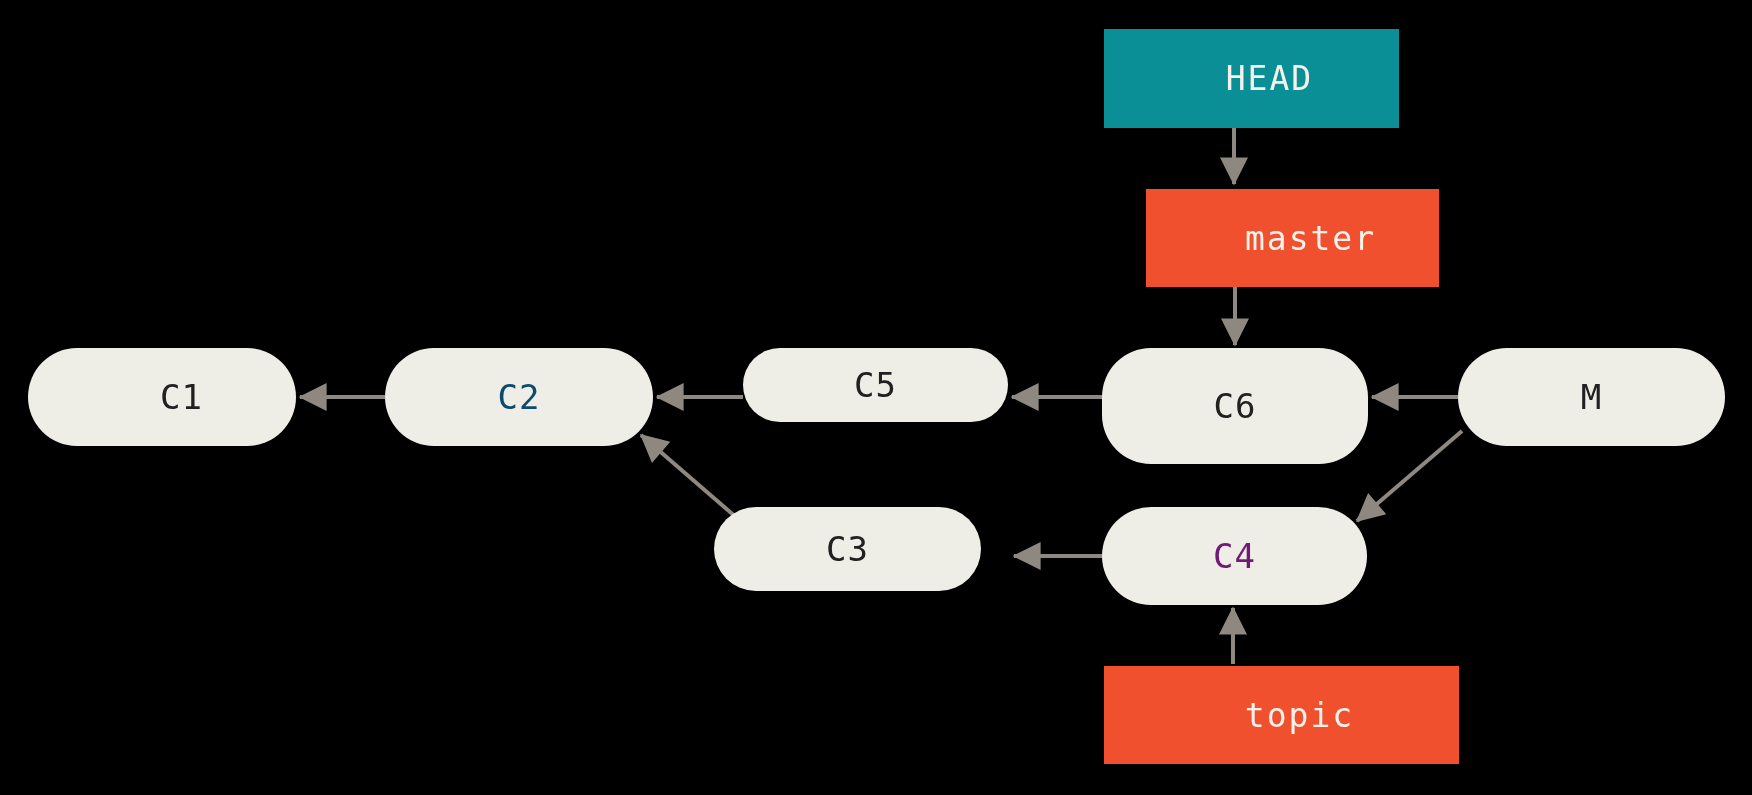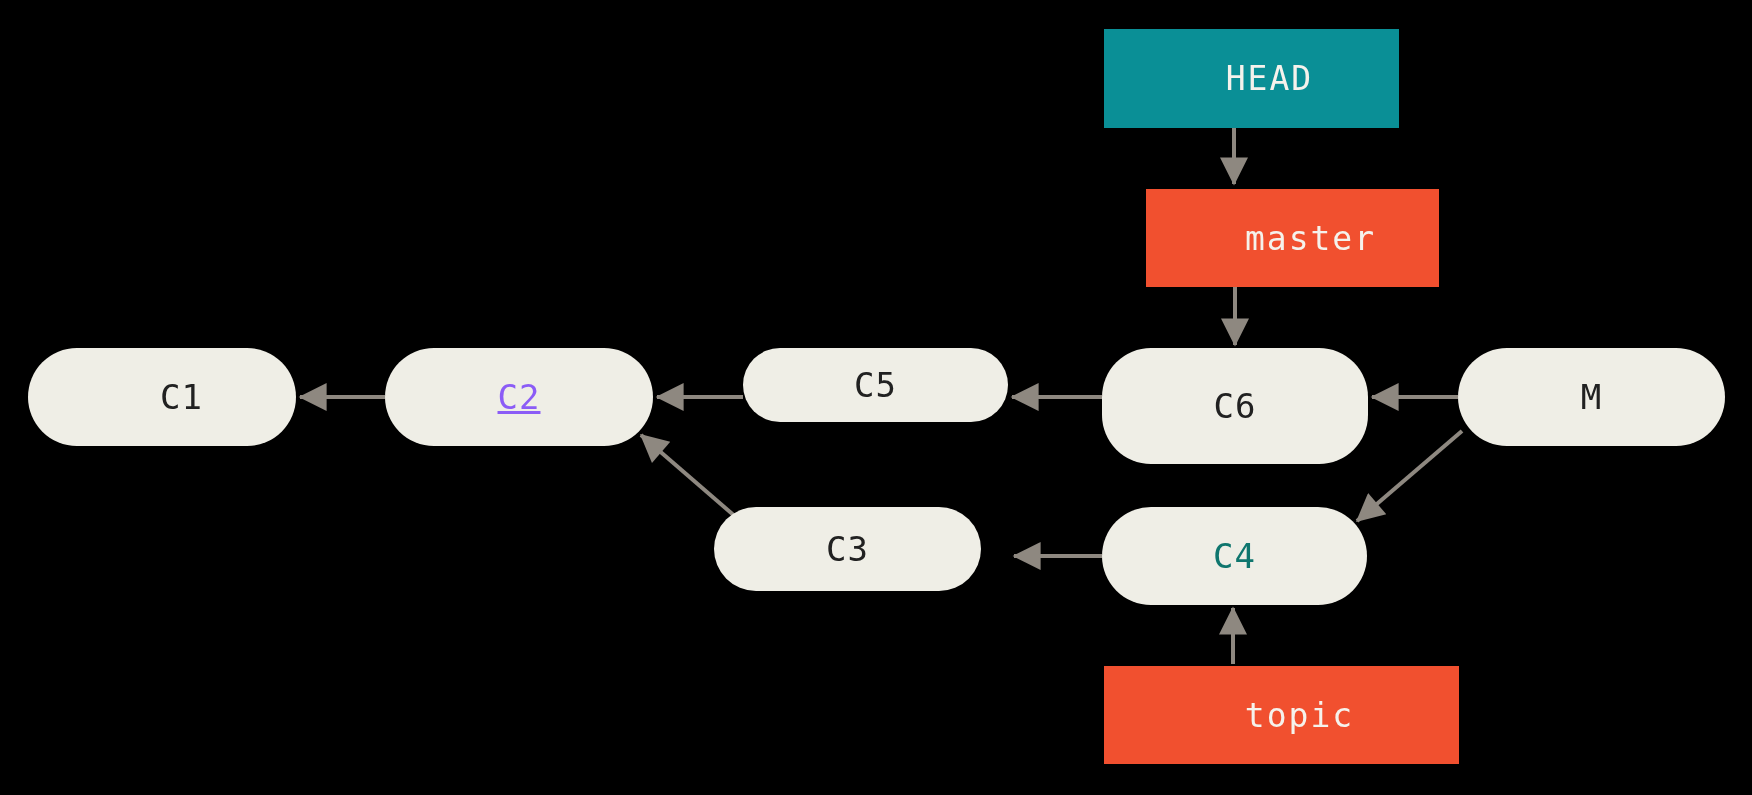--- a/index.html
+++ b/index.html
@@ -50,36 +50,36 @@
         <line x1="1234" y1="128" x2="1234" y2="184" stroke="#8e8880" stroke-width="4" marker-end="url(#ah)"></line>
         <line x1="1235" y1="287" x2="1235" y2="345" stroke="#8e8880" stroke-width="4" marker-end="url(#ah)"></line>
         <line x1="1233" y1="664" x2="1233" y2="608" stroke="#8e8880" stroke-width="4" marker-end="url(#ah)"></line>
       </g>
   </svg>
   <div id="node-layer">
       <div class="commit" style="left: 28px; top: 348px; width: 268px; height: 98px; background: rgb(239, 238, 230);">
         <span class="lbl" style="color: rgb(33, 33, 33); margin-left: 39px;">C1</span>
       </div>
       <div class="commit" style="left: 385px; top: 348px; width: 268px; height: 98px; background: rgb(239, 238, 230);">
-        <span class="lbl" style="color: #8b5cf6; text-decoration: underline;">C2</span>
+        <span class="lbl" style="color: #0c4a6e;">C2</span>
       </div>
       <div class="commit" style="left: 743px; top: 348px; width: 265px; height: 74px; background: rgb(239, 238, 230);">
         <span class="lbl" style="color: rgb(33, 33, 33);">C5</span>
       </div>
       <div class="commit" style="left: 1102px; top: 348px; width: 266px; height: 116px; background: rgb(239, 238, 230);">
         <span class="lbl" style="color: rgb(33, 33, 33);">C6</span>
       </div>
       <div class="commit" style="left: 1458px; top: 348px; width: 267px; height: 98px; background: rgb(239, 238, 230);">
         <span class="lbl" style="color: rgb(33, 33, 33);">M</span>
       </div>
       <div class="commit" style="left: 714px; top: 507px; width: 267px; height: 84px; background: rgb(239, 238, 230);">
         <span class="lbl" style="color: rgb(33, 33, 33);">C3</span>
       </div>
       <div class="commit" style="left: 1102px; top: 507px; width: 265px; height: 98px; background: rgb(239, 238, 230);">
-        <span class="lbl" style="color: #0f766e;">C4</span>
+        <span class="lbl" style="color: #701a75;">C4</span>
       </div>
       <div class="ref" style="left: 1104px; top: 29px; width: 259px; height: 99px; background: rgb(10, 143, 150);">
         <span class="lbl" style="color: rgb(245, 242, 236);">HEAD</span>
       </div>
       <div class="ref" style="left: 1103px; top: 189px; width: 257px; height: 98px; background: rgb(241, 80, 47); margin-left: 43px;">
         <span class="lbl" style="color: rgb(245, 242, 236);">master</span>
       </div>
       <div class="ref" style="left: 1104px; top: 666px; width: 319px; height: 98px; background: rgb(241, 80, 47);">
         <span class="lbl" style="color: rgb(245, 242, 236); text-align: right;">topic</span>
       </div>

